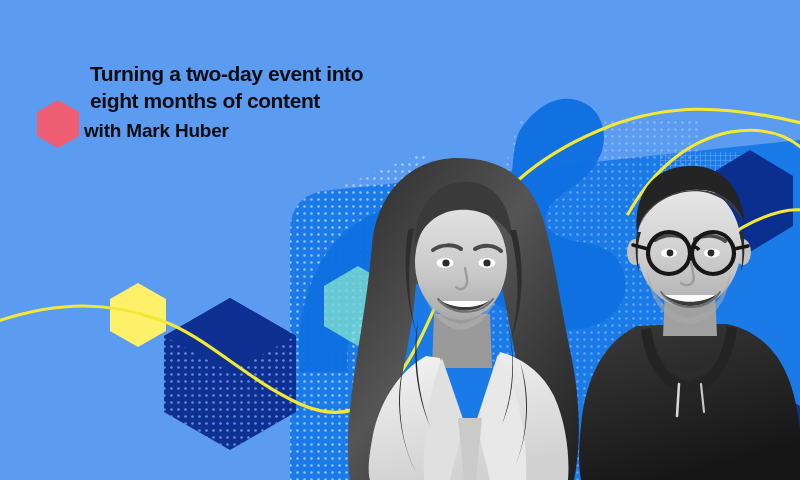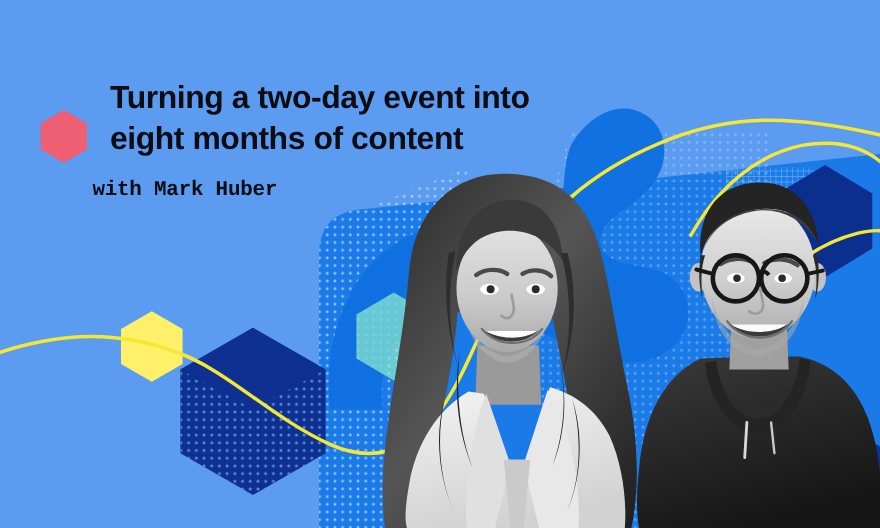--- a/index.html
+++ b/index.html
@@ -30,33 +30,33 @@
 
   
   .text-block {
     position: absolute;
     left: 84px;
     top: 55px;
     z-index: 40;
     width: 470px;
   }
   .title {
-    margin: 16px;
+    margin: 6px;
     color: #0c0c12;
     font-family: "Liberation Sans", sans-serif;
     font-weight: 700;
-    font-size: 29px;
+    font-size: 21px;
     line-height: 1.27;
     letter-spacing: -0.4px;
     white-space: pre-line;
   }
   .subtitle {
     margin: 4px 0 0 0;
     color: #0c0c12;
-    font-family: Liberation Mono, monospace;
+    font-family: Liberation Sans, sans-serif;
     font-weight: 700;
     font-size: 19px;
     line-height: 1.2;
     letter-spacing: -0.2px;
   }
 
   
   .person {
     position: absolute;
     z-index: 30;

